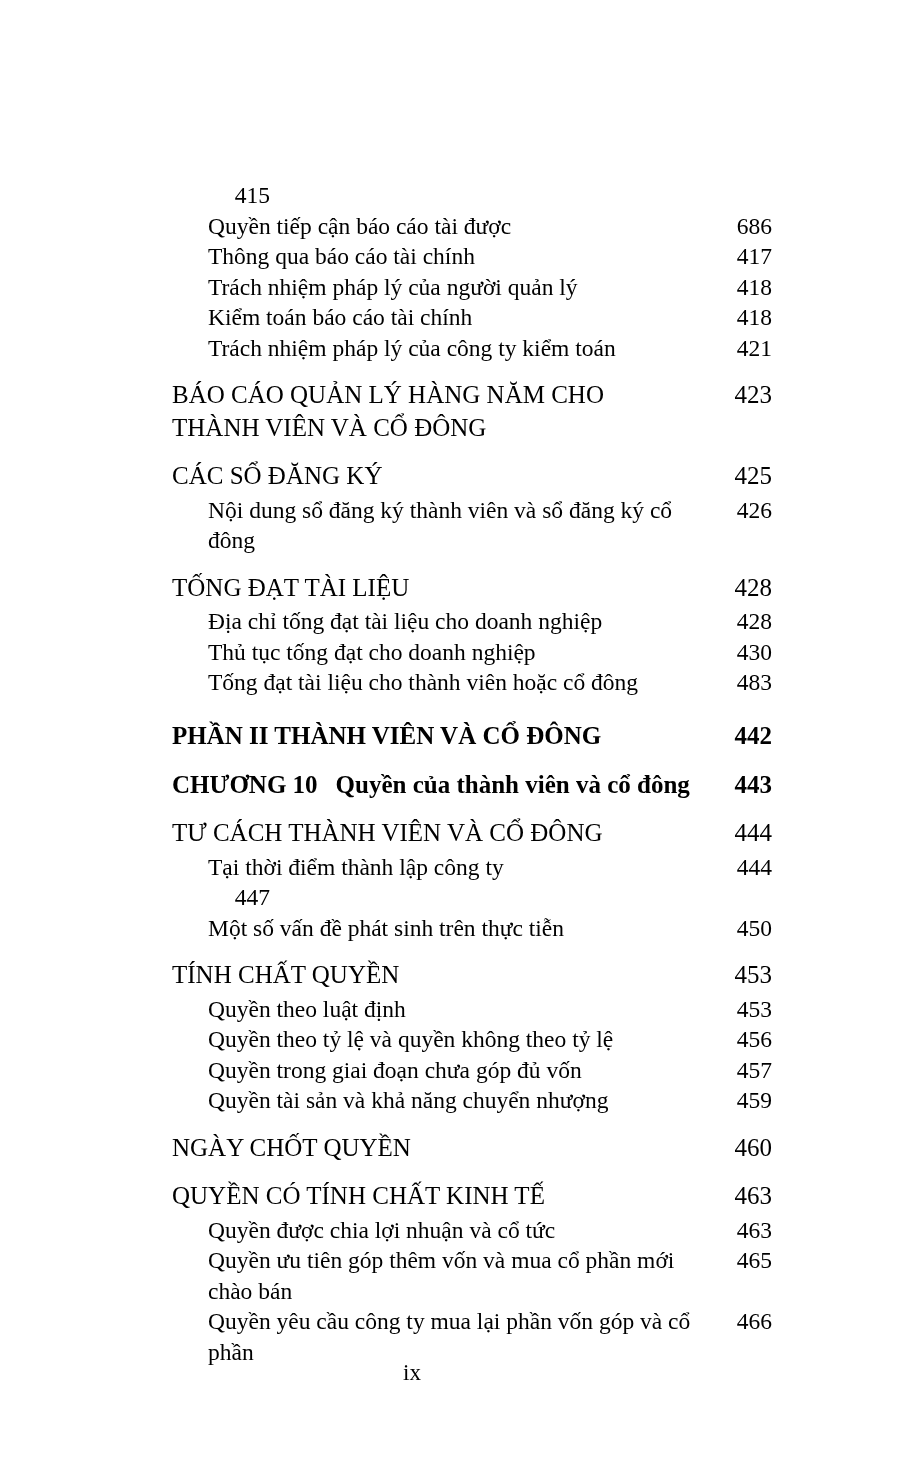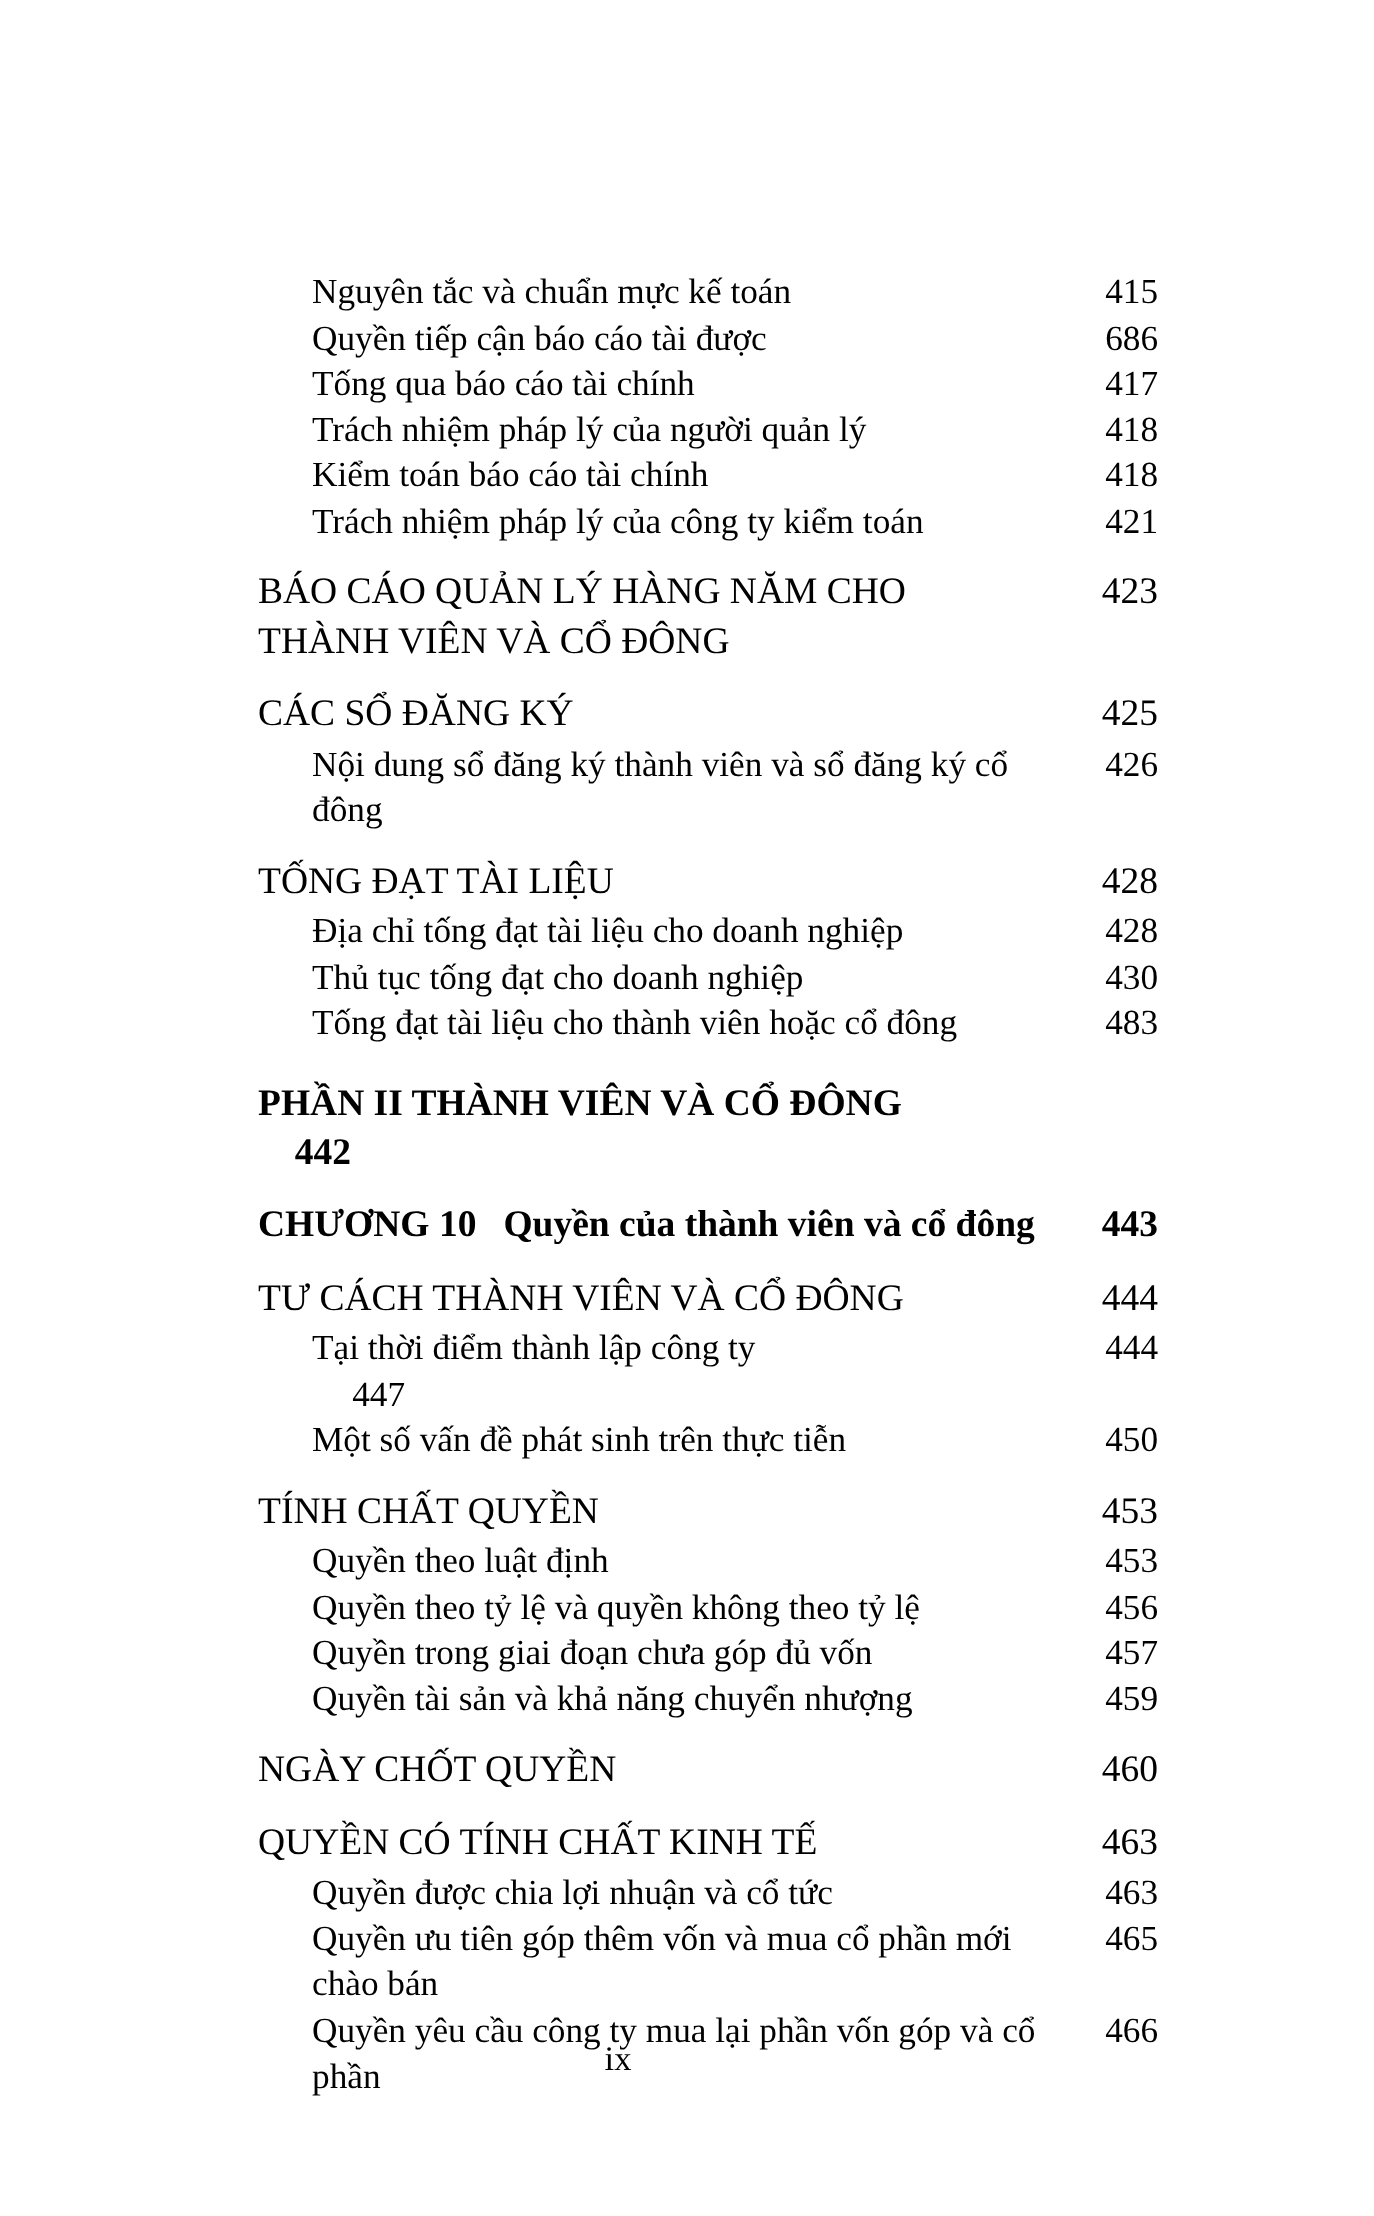--- a/index.html
+++ b/index.html
@@ -60,21 +60,20 @@
   }
   .lvl-main .title { max-width: 470px; }
 
   
   .lvl-part {
     font-size: 25px;
     font-weight: bold;
     padding-left: 0px;
     margin-top: 22px;
     margin-bottom: 6px;
-    flex-direction: column;
   }
   .lvl-chapter {
     font-size: 25px;
     font-weight: bold;
     padding-left: 0px;
     margin-top: 16px;
     margin-bottom: 10px;
   }
   .chapter-title { }
   .chapter-label { margin-right: 18px; }
@@ -88,29 +87,28 @@
     font-size: 23px;
     font-family: "Liberation Serif", serif;
   }
 </style>
 </head>
 <body>
 
 <div class="page">
   <div class="toc" id="toc-list">
       <div class="row lvl-sub">
-        <div class="title">Nguyên tắc và chuẩn mực kế toán</div>
         <div class="pagenum">415</div>
       </div>
       <div class="row lvl-sub">
         <div class="title">Quyền tiếp cận báo cáo tài được</div>
         <div class="pagenum">686</div>
       </div>
       <div class="row lvl-sub">
-        <div class="title">Tống qua báo cáo tài chính</div>
+        <div class="title">Thông qua báo cáo tài chính</div>
         <div class="pagenum">417</div>
       </div>
       <div class="row lvl-sub">
         <div class="title">Trách nhiệm pháp lý của người quản lý</div>
         <div class="pagenum">418</div>
       </div>
       <div class="row lvl-sub">
         <div class="title">Kiểm toán báo cáo tài chính</div>
         <div class="pagenum">418</div>
       </div>

